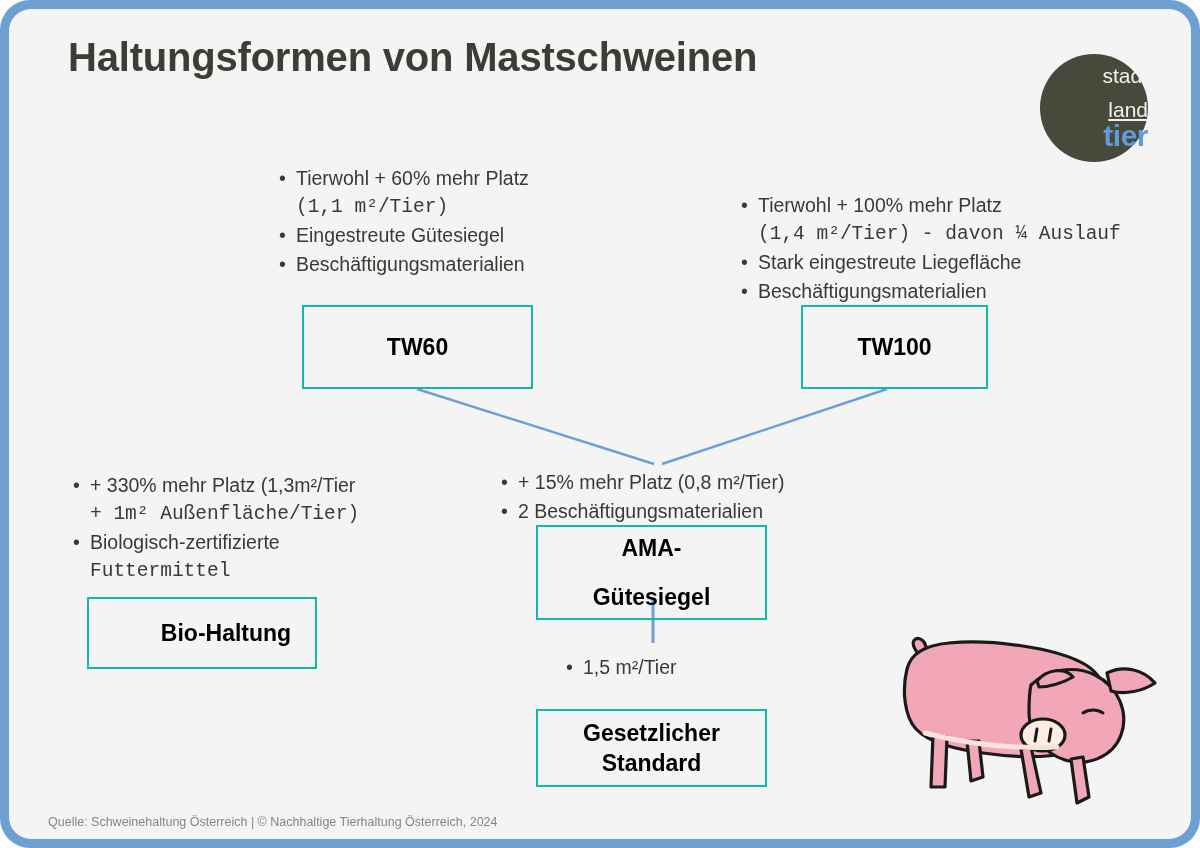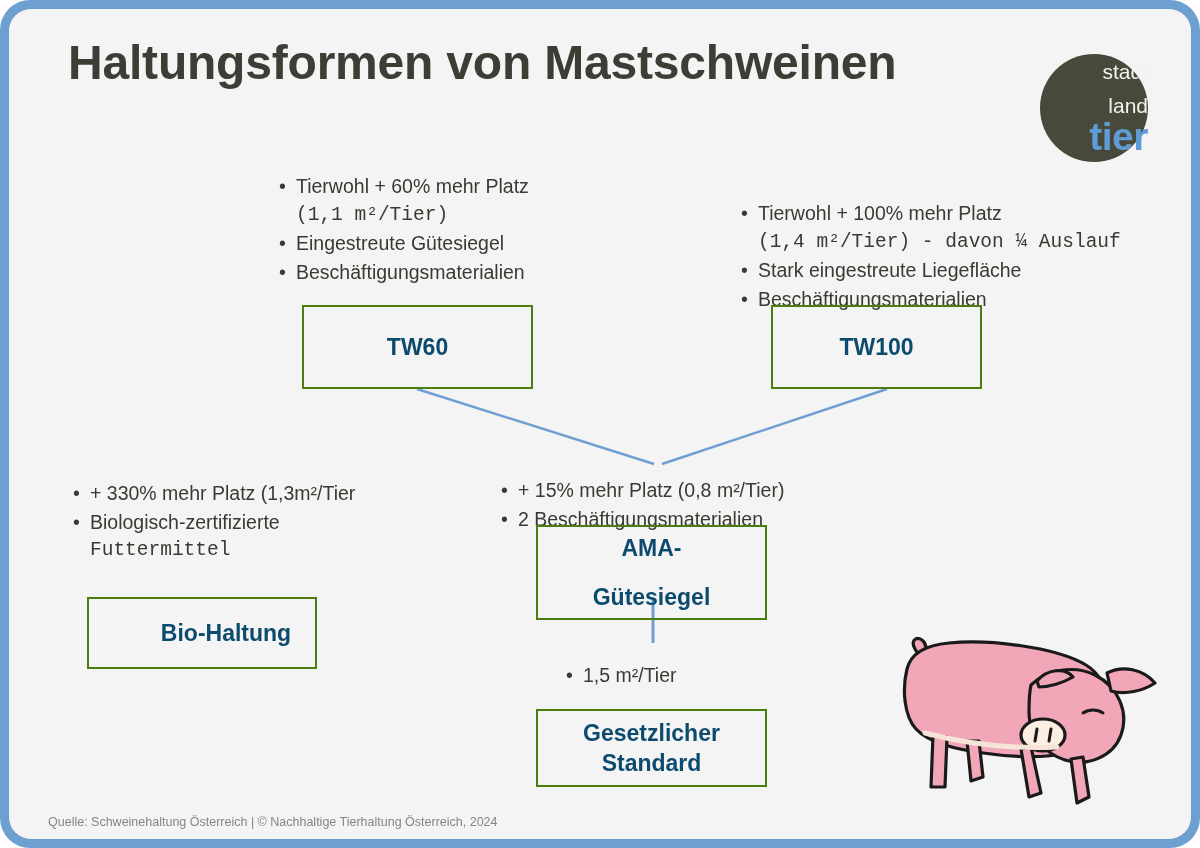--- a/index.html
+++ b/index.html
@@ -21,21 +21,21 @@
     width: 100%; height: 100%;
     background: #f4f4f4;
     border-radius: 22px;
     overflow: hidden;
   }
 
   
   #title {
     position: absolute;
     left: 59px; top: 26px;
-    font-size: 48px;
+    font-size: 40px;
     font-weight: 700;
     color: #3d3d35;
     letter-spacing: -0.2px;
     white-space: nowrap;
   }
 
   
   #logo {
     position: absolute;
     left: 1031px; top: 45px;
@@ -47,36 +47,35 @@
     align-items: flex-end;
     justify-content: center;
     line-height: 1.0;
   }
   #logo .l1, #logo .l2 {
     color: #f2f2ee;
     font-size: 21px;
     font-weight: 400;
     letter-spacing: 0px;
   }
-  #logo .l2 { margin-top: 13px; }
+  #logo .l2 { margin-top: 13px; text-decoration: underline; }
   #logo .l3 {
     color: #5f9bd5;
-    font-size: 39px;
+    font-size: 30px;
     font-weight: 700;
     margin-top: 1px;
     letter-spacing: -0.5px;
   }
 
   
   .bullets {
     position: absolute;
     color: #3a3a33;
     font-size: 19.5px;
     line-height: 28.5px;
-    margin-top: 8px;
   }
   .bullets .li {
     position: relative;
     padding-left: 19px;
     white-space: nowrap;
   }
   .bullets .li::before {
     content: "\2022";
     position: absolute;
     left: 2px; top: 0;
@@ -85,23 +84,23 @@
   }
   .bullets .cont {
     padding-left: 19px;
     white-space: nowrap;
     font-family: Liberation Mono, monospace;
   }
 
   
   .box {
     position: absolute;
-    border: 2px solid #4d7c0f;
+    border: 2px solid #14b8a6;
     background: transparent;
-    color: #0c4a6e;
+    color: #000000;
     font-weight: 700;
     display: flex;
     align-items: center;
     justify-content: center;
     text-align: center;
     font-size: 23px;
     line-height: 30px;
   }
 
   
@@ -157,24 +156,25 @@
 
     <div class="box" style="left:293px; top:296px; width:231px; height:84px;">TW60</div>
 
     <div class="bullets" style="left:730px; top:182px;">
       <div class="li">Tierwohl + 100% mehr Platz</div>
       <div class="cont">(1,4 m²/Tier) - davon ¼ Auslauf</div>
       <div class="li">Stark eingestreute Liegefläche</div>
       <div class="li">Beschäftigungsmaterialien</div>
     </div>
 
-    <div class="box" style="left:762px; top:296px; width:211px; height:84px;">TW100</div>
+    <div class="box" style="left:792px; top:296px; width:187px; height:84px;">TW100</div>
 
     <div class="bullets" style="left:62px; top:462px;">
       <div class="li">+ 330% mehr Platz (1,3m²/Tier</div>
+      <div class="cont">+ 1m² Außenfläche/Tier)</div>
       <div class="li">Biologisch-zertifizierte</div>
       <div class="cont">Futtermittel</div>
     </div>
 
     <div class="box" style="left:78px; top:588px; width:230px; height:72px;padding-left:48px;">Bio-Haltung</div>
 
     <div class="bullets" style="left:490px; top:459px;">
       <div class="li">+ 15% mehr Platz (0,8 m²/Tier)</div>
       <div class="li">2 Beschäftigungsmaterialien</div>
     </div>

